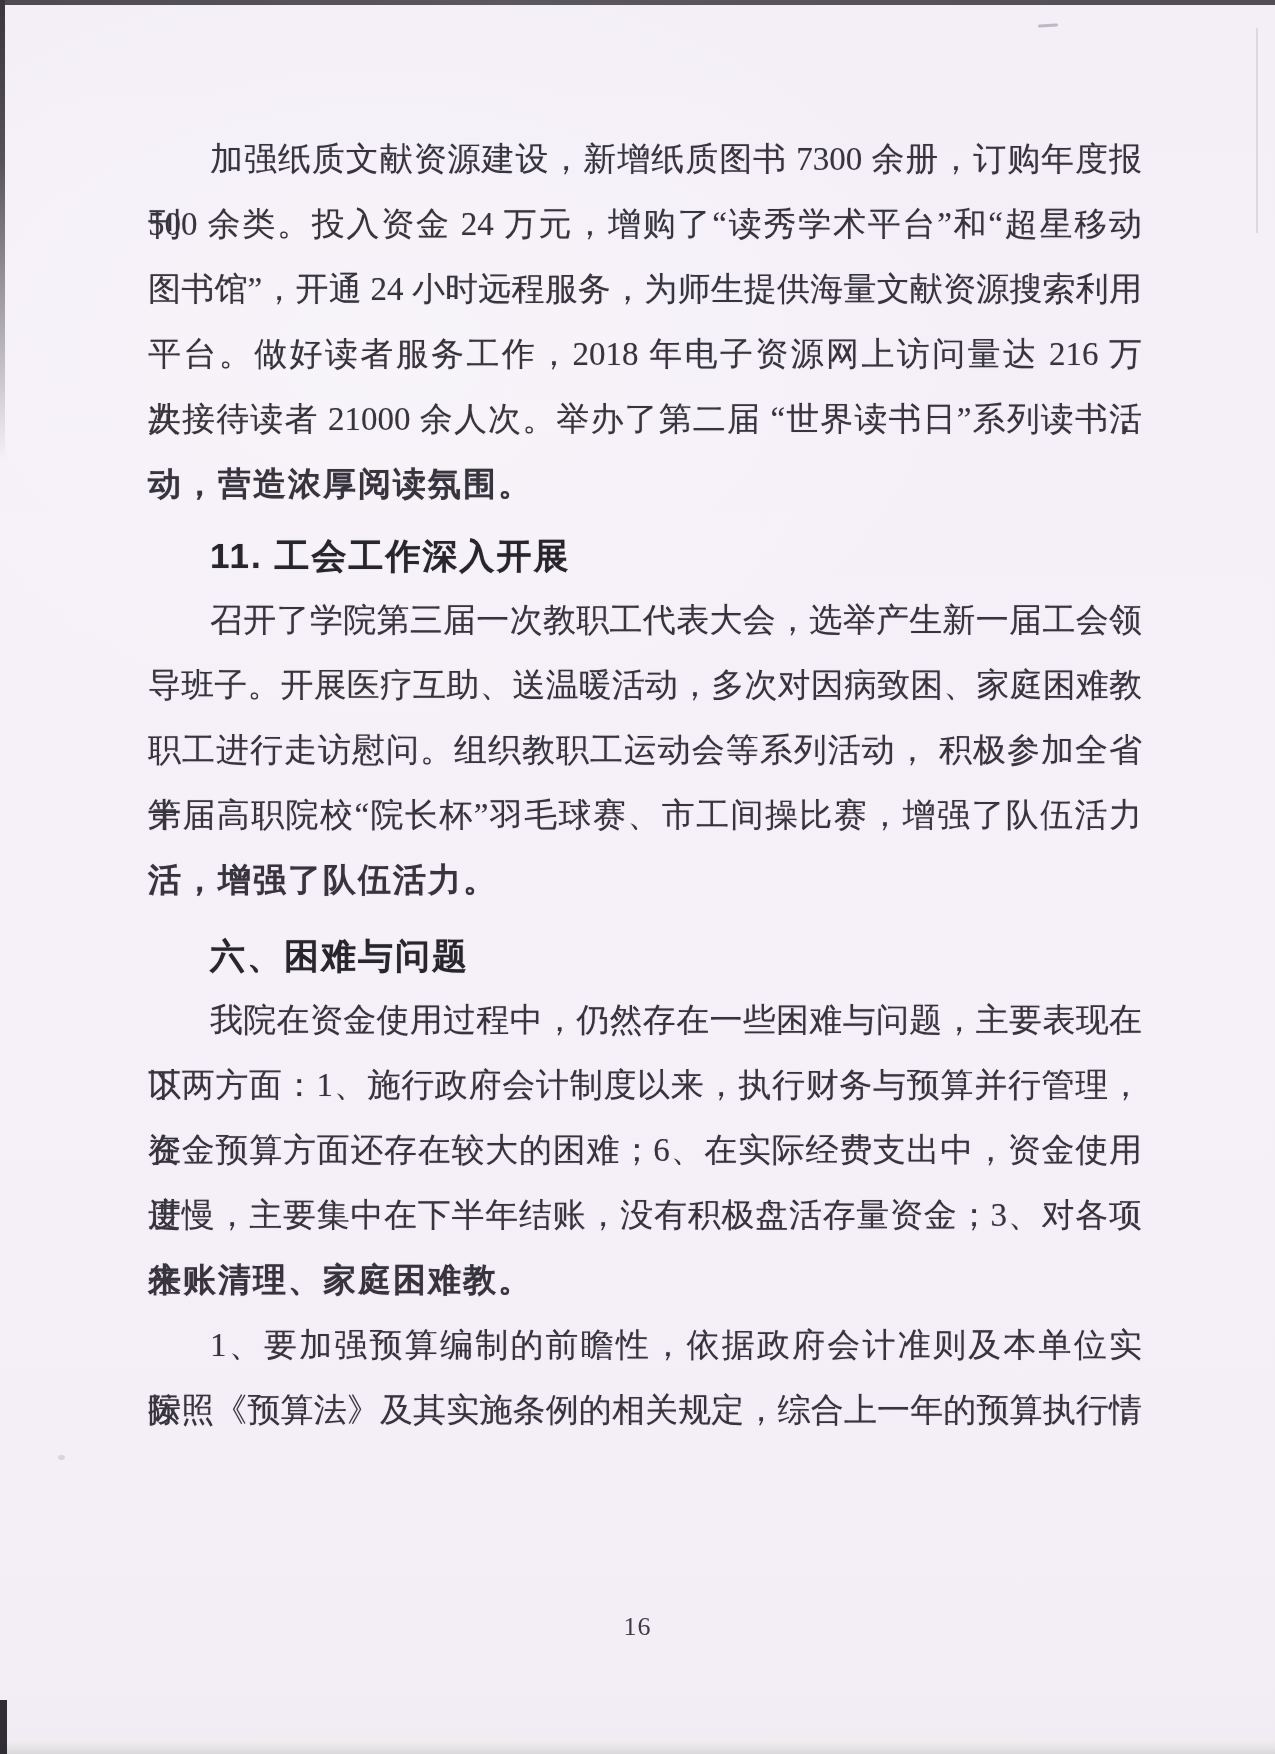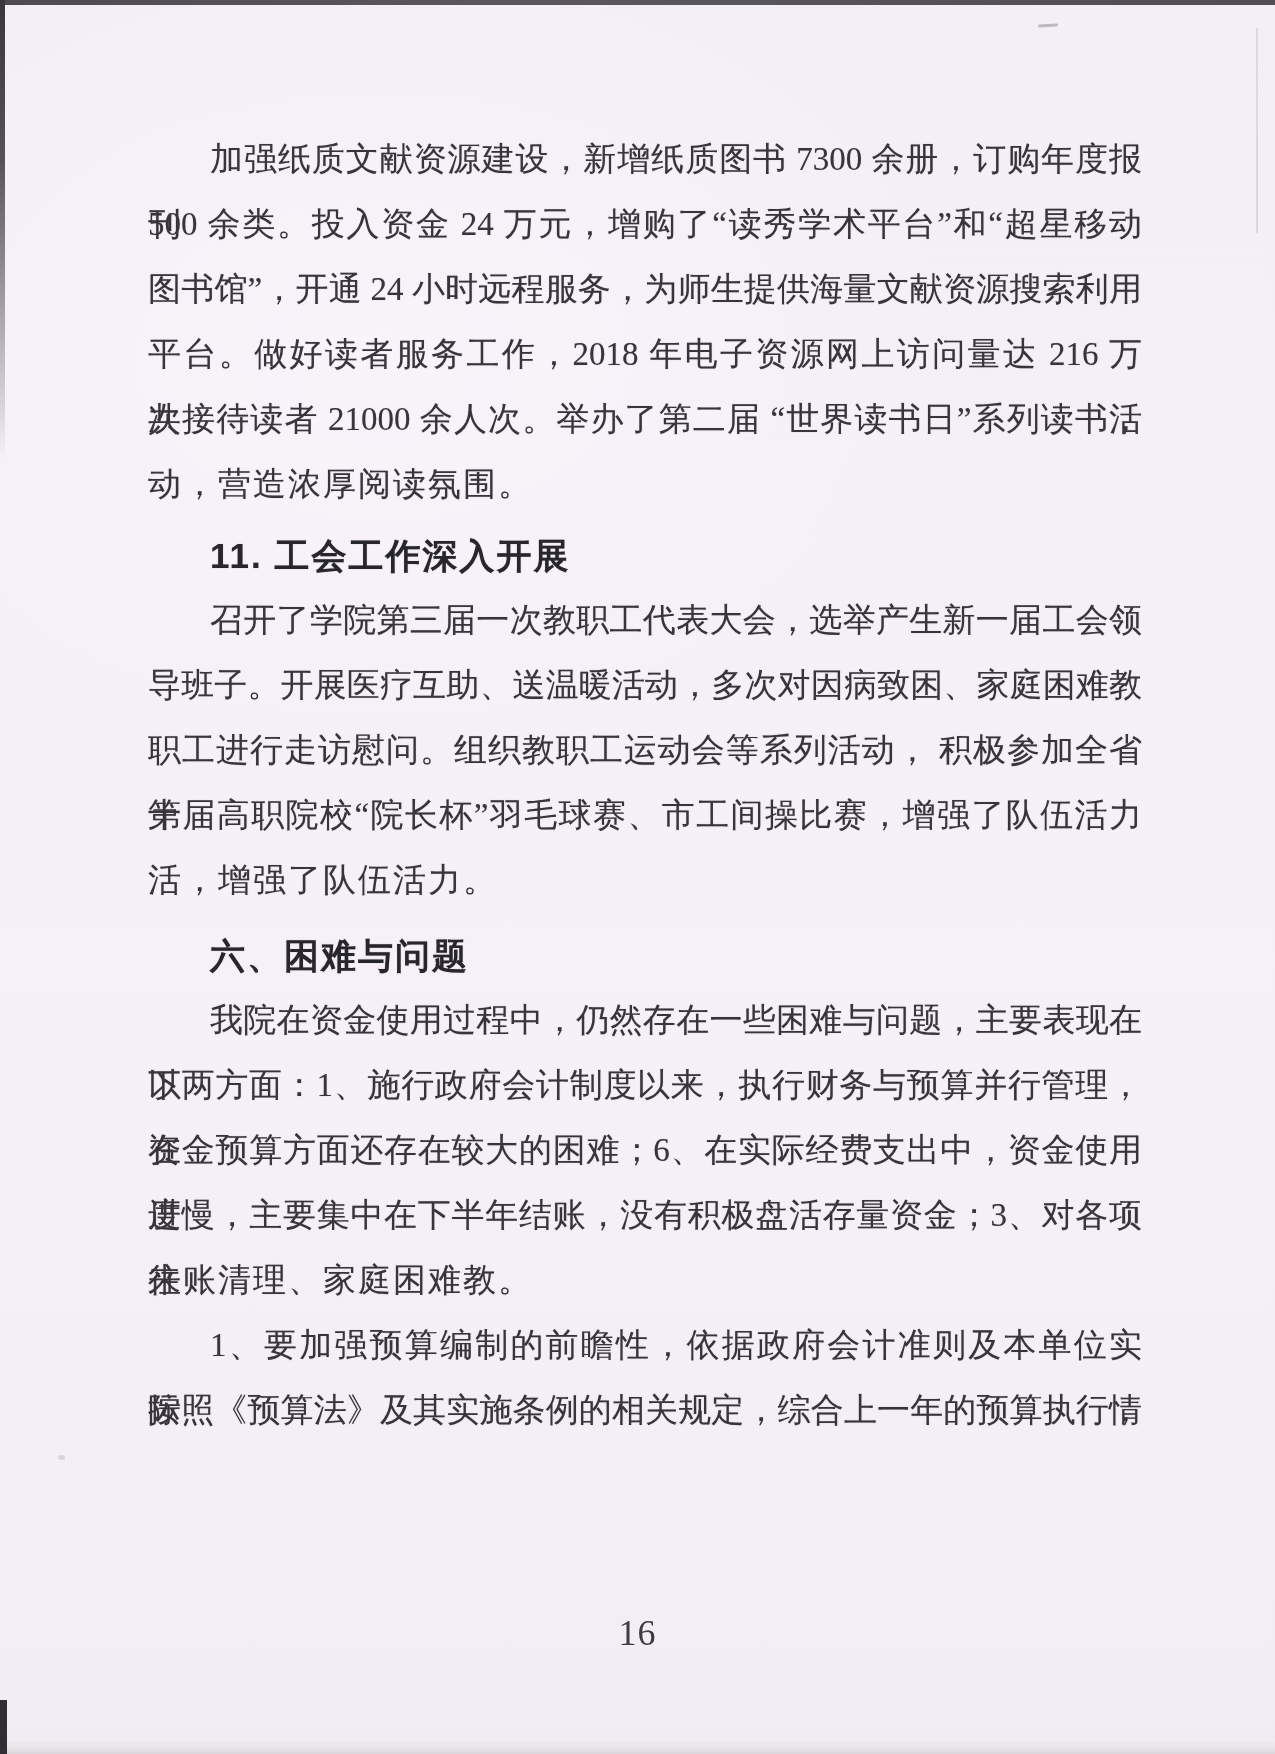--- a/index.html
+++ b/index.html
@@ -55,41 +55,42 @@
     font-size: 33px;
     line-height: 65px;
     height: 65px;
     text-align: justify;
     text-align-last: justify;
   }
   .ln.end {
     text-align: center;
     text-align-last: left;
     letter-spacing: 2px;
+    font-weight: bold;
   }
   .ind { text-indent: 62px; }
   .h {
     font-family: "Liberation Sans", "DejaVu Sans", sans-serif;
     font-weight: 700;
     font-size: 35px;
     line-height: 65px;
     height: 65px;
     text-indent: 62px;
     color: #28262d;
     letter-spacing: 2px;
     text-shadow: 0 0 1px rgba(40,38,45,0.4);
   }
   .h.h-11 { margin-top: 6px; }
   .h.h-six { margin-top: 10px; }
   .h.h-seven { margin-top: 20px; }
   #page-number {
     position: absolute; left: 0; top: 1612px; width: 1275px;
     text-align: center;
     font-family: "Liberation Serif", "DejaVu Serif", serif;
-    font-size: 36px;
+    font-size: 26px;
     color: #3d3b43;
     letter-spacing: 1px;
   }
 </style>
 </head>
 <body>
 
 <div id="paper">
 
   <div class="edge-top"></div>

